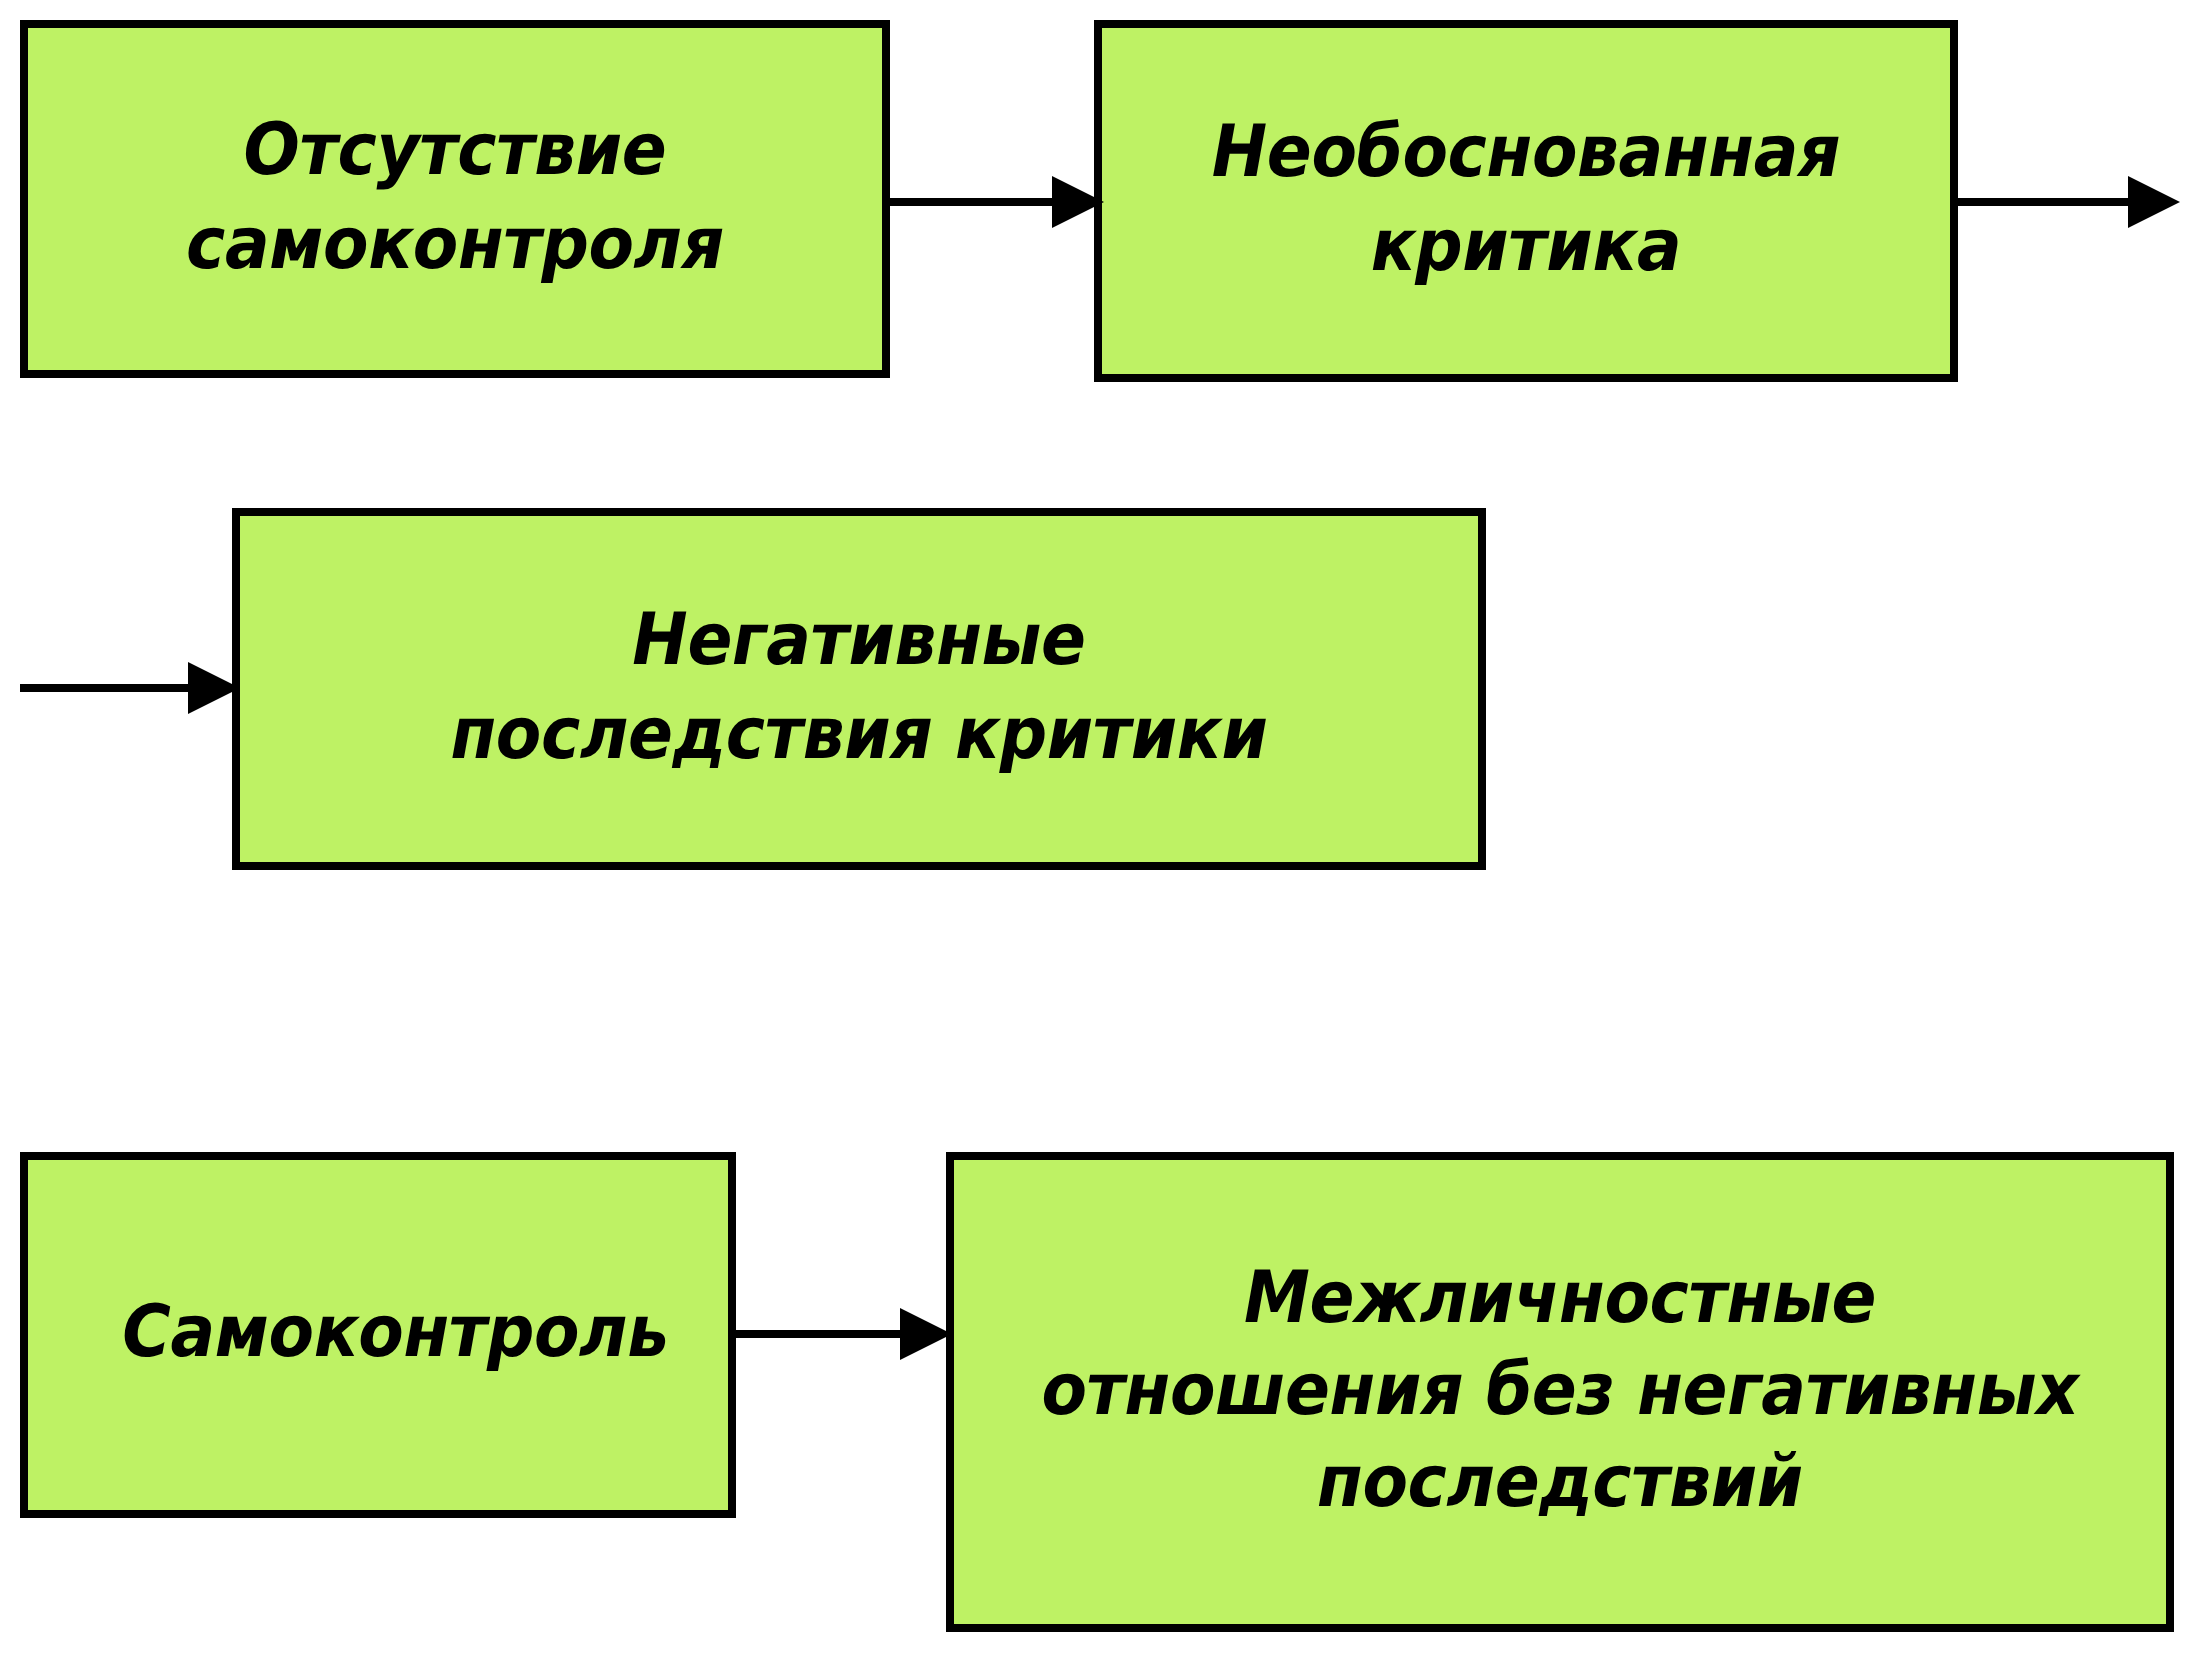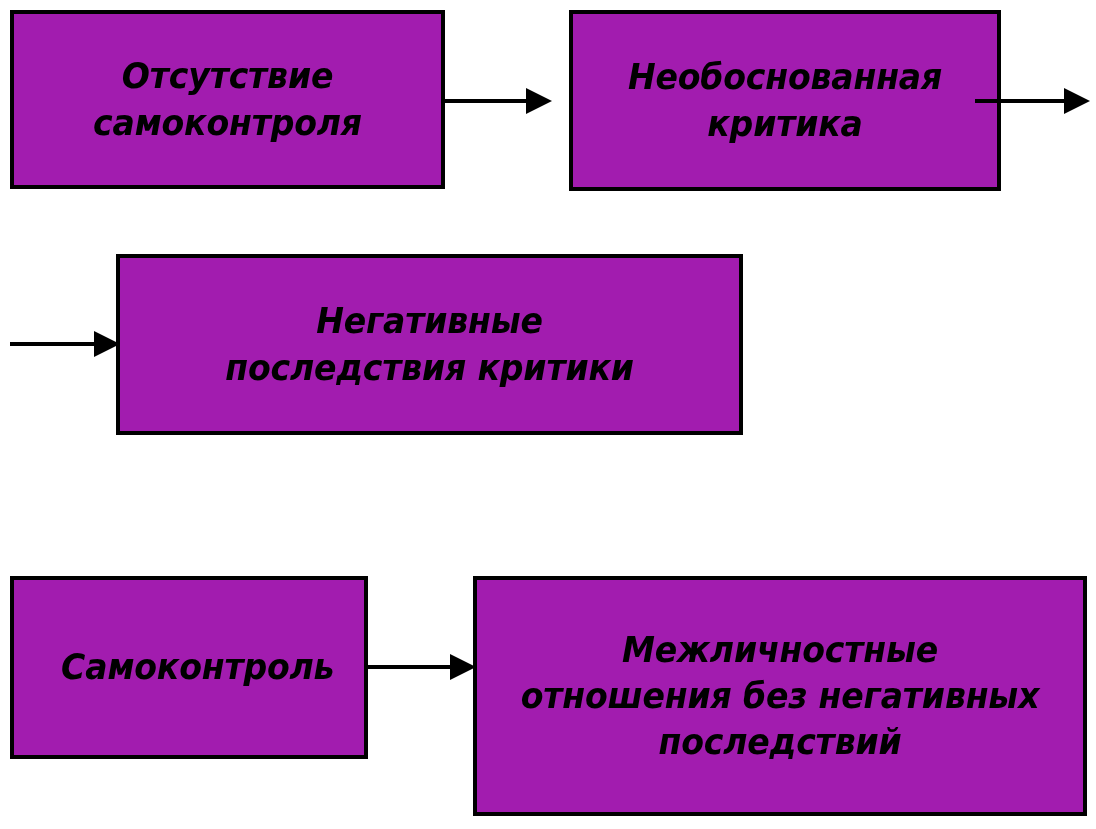--- a/index.html
+++ b/index.html
@@ -14,21 +14,21 @@
     position: relative;
     width: 1096px;
     height: 829px;
     background: #ffffff;
     overflow: hidden;
   }
   .node {
     position: absolute;
     box-sizing: border-box;
     border: 4px solid #000000;
-    background: #a21caf;
+    background: #bef264;
     display: flex;
     align-items: center;
     justify-content: center;
     text-align: center;
     color: #000000;
     font-family: "DejaVu Sans", sans-serif;
     font-style: italic;
     font-weight: bold;
     font-size: 36px;
     line-height: 1.28;
@@ -36,21 +36,21 @@
     padding: 4px 14px;
   }
   .node-label {
     display: block;
     width: 100%;
     transform: scaleX(0.92);
   }
 
   
   #node-lack-of-selfcontrol { left: 10px;  top: 10px;  width: 435px; height: 179px; }
-  #node-unfounded-criticism { left: 569px; top: 10px;  width: 432px; height: 181px; }
+  #node-unfounded-criticism { left: 547px; top: 10px;  width: 432px; height: 181px; }
   #node-negative-consequences { left: 116px; top: 254px; width: 627px; height: 181px; text-align: center; }
   #node-selfcontrol         { left: 10px;  top: 576px; width: 358px; height: 183px; }
   #node-relations-no-consequences { left: 473px; top: 576px; width: 614px; height: 240px; }
 
   #node-selfcontrol .node-label { text-align: left; padding-left: 22px; }
 
   
   .arrow {
     position: absolute;
     height: 0;

